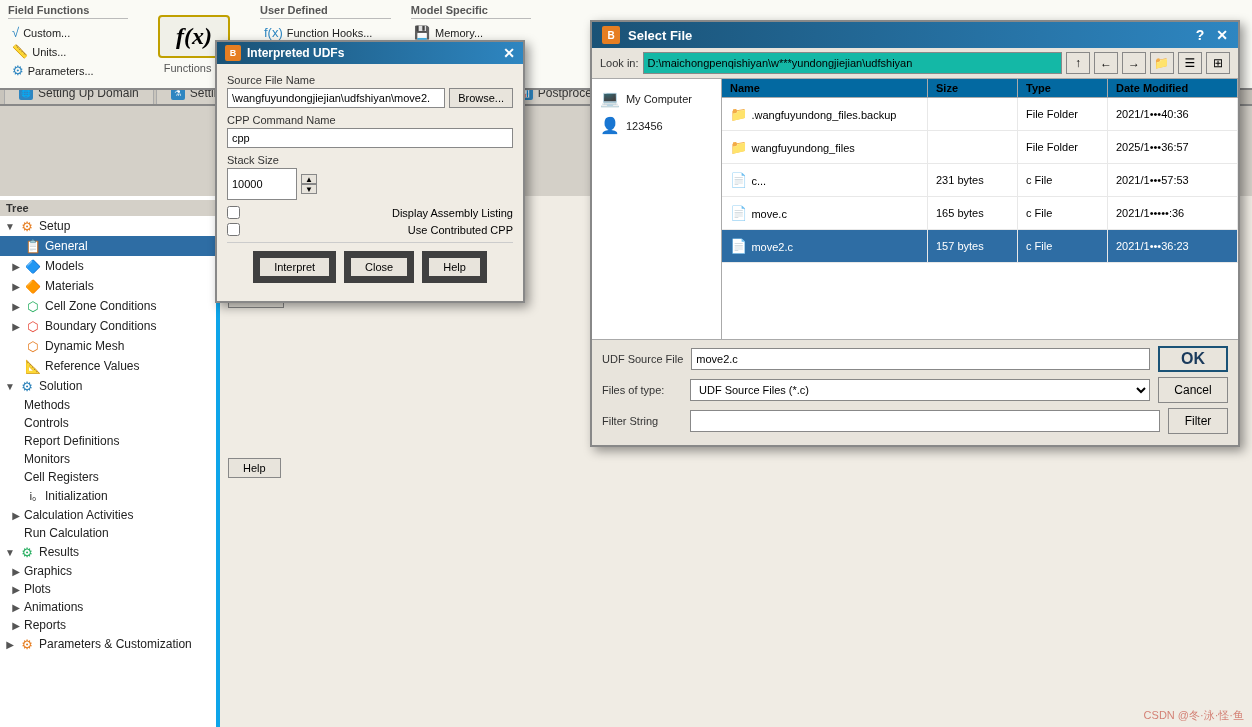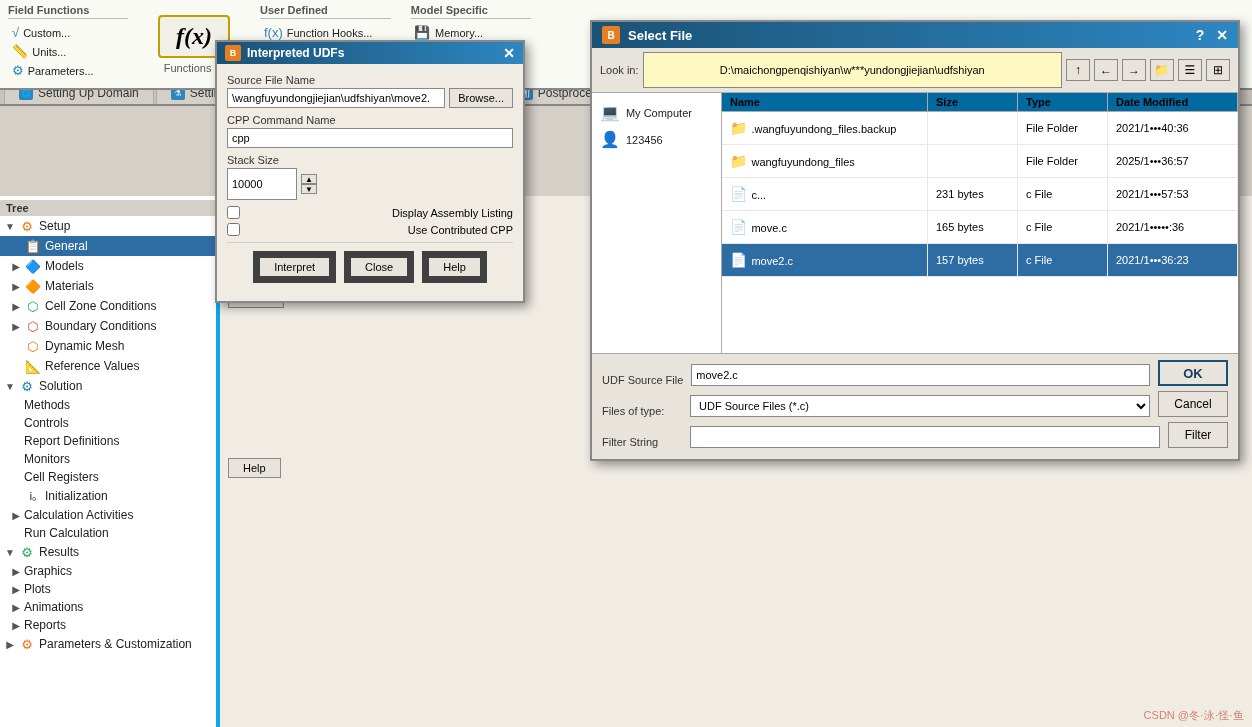--- a/index.html
+++ b/index.html
@@ -271,22 +271,22 @@
       width: 18px; height: 18px; background: #e67e22; border-radius: 2px;
       display: inline-flex; align-items: center; justify-content: center;
       color: white; font-size: 10px; font-weight: bold; margin-right: 8px;
     }
     .sf-toolbar {
       display: flex; align-items: center; gap: 4px;
       padding: 4px 8px; background: #e8e4dc; border-bottom: 1px solid #aaa;
     }
     .sf-label { font-size: 11px; color: #333; white-space: nowrap; }
     .sf-path-input {
-      flex: 1; height: 36px; border: 1px solid #888; background: #fef9c3;
-      padding: 0 4px; font-size: 11px; text-align: center;
+      flex: 1; height: 22px; border: 1px solid #888; background: #14b8a6;
+      padding: 0 4px; font-size: 11px;
     }
     .sf-nav-btn {
       width: 24px; height: 22px; background: #e8e4dc; border: 1px solid #888;
       cursor: pointer; display: flex; align-items: center; justify-content: center;
       font-size: 12px;
     }
     .sf-view-btn {
       width: 24px; height: 22px; background: #e8e4dc; border: 1px solid #888;
       cursor: pointer; display: flex; align-items: center; justify-content: center;
       font-size: 12px;
@@ -313,30 +313,30 @@
     .sf-file-table td {
       padding: 8px 8px; font-size: 11px; border-bottom: 1px solid #e8e8e8;
       border-right: 1px solid #e8e8e8;
     }
     .sf-file-table tr.selected td { background: #2e6da4; color: white; }
     .sf-file-icon { font-size: 14px; margin-right: 4px; }
     .sf-bottom {
       padding: 6px 10px; background: #e8e4dc; border-top: 1px solid #aaa;
     }
     .sf-bottom-row {
-      display: flex; align-items: flex-end; gap: 8px; margin-bottom: 5px;
+      display: flex; align-items: center; gap: 8px; margin-bottom: 5px;
     }
     .sf-bottom-label { font-size: 11px; color: #333; min-width: 80px; }
     .sf-bottom-input {
       flex: 1; height: 22px; border: 1px solid #888; background: white;
       padding: 0 4px; font-size: 11px;
     }
     .sf-ok-btn {
       min-width: 70px; height: 26px; background: #e8e4dc; border: 2px solid #1a5276;
-      cursor: pointer; font-size: 13px; font-weight: bold; color: #1a3a5c;
+      cursor: pointer; font-size: 16px; font-weight: bold; color: #1a3a5c;
     }
     .sf-cancel-btn {
       min-width: 70px; height: 26px; background: #e8e4dc; border: 1px solid #888;
       cursor: pointer; font-size: 12px;
     }
     .sf-type-select {
       flex: 1; height: 22px; border: 1px solid #888; background: white;
       padding: 0 4px; font-size: 11px;
     }
     .sf-filter-input {

